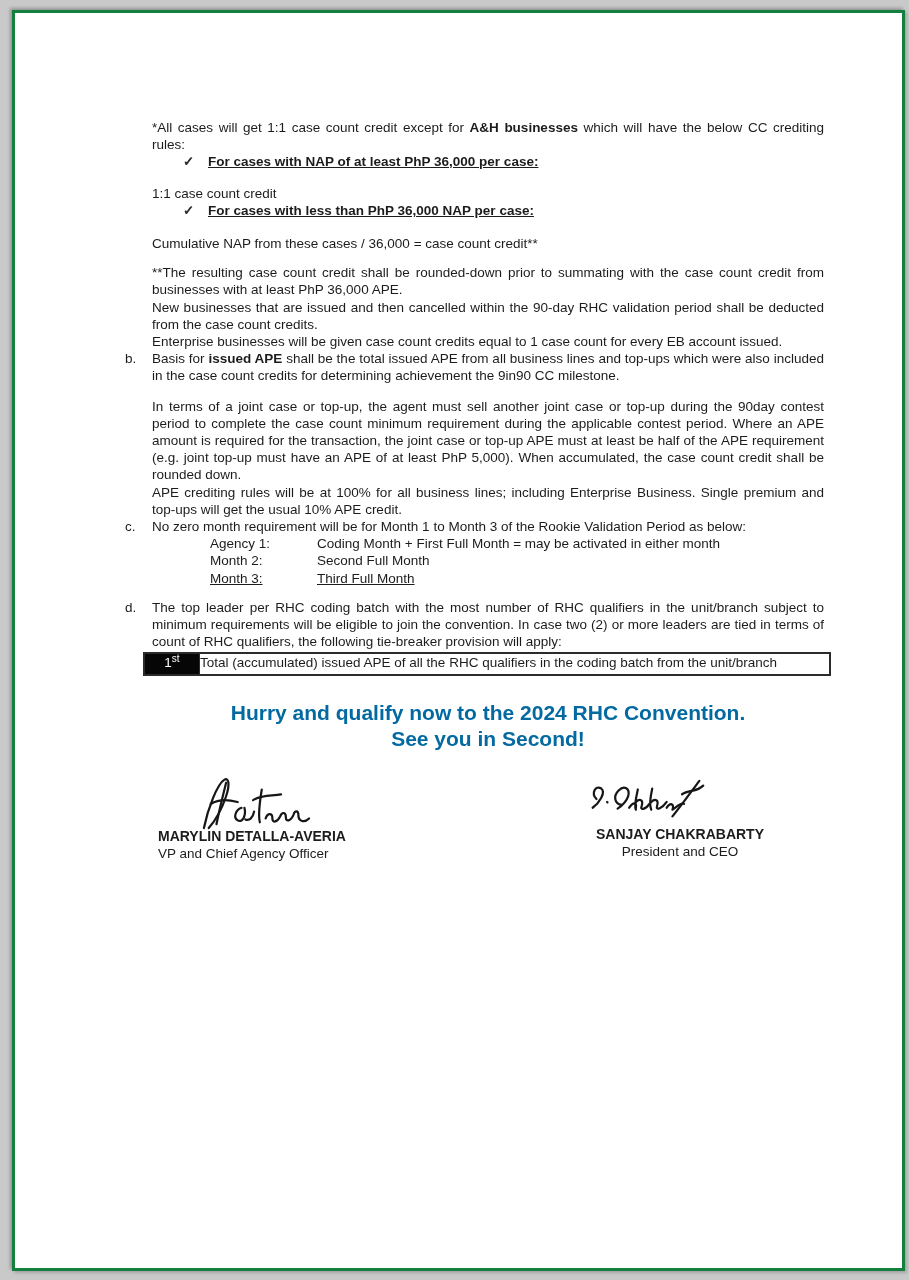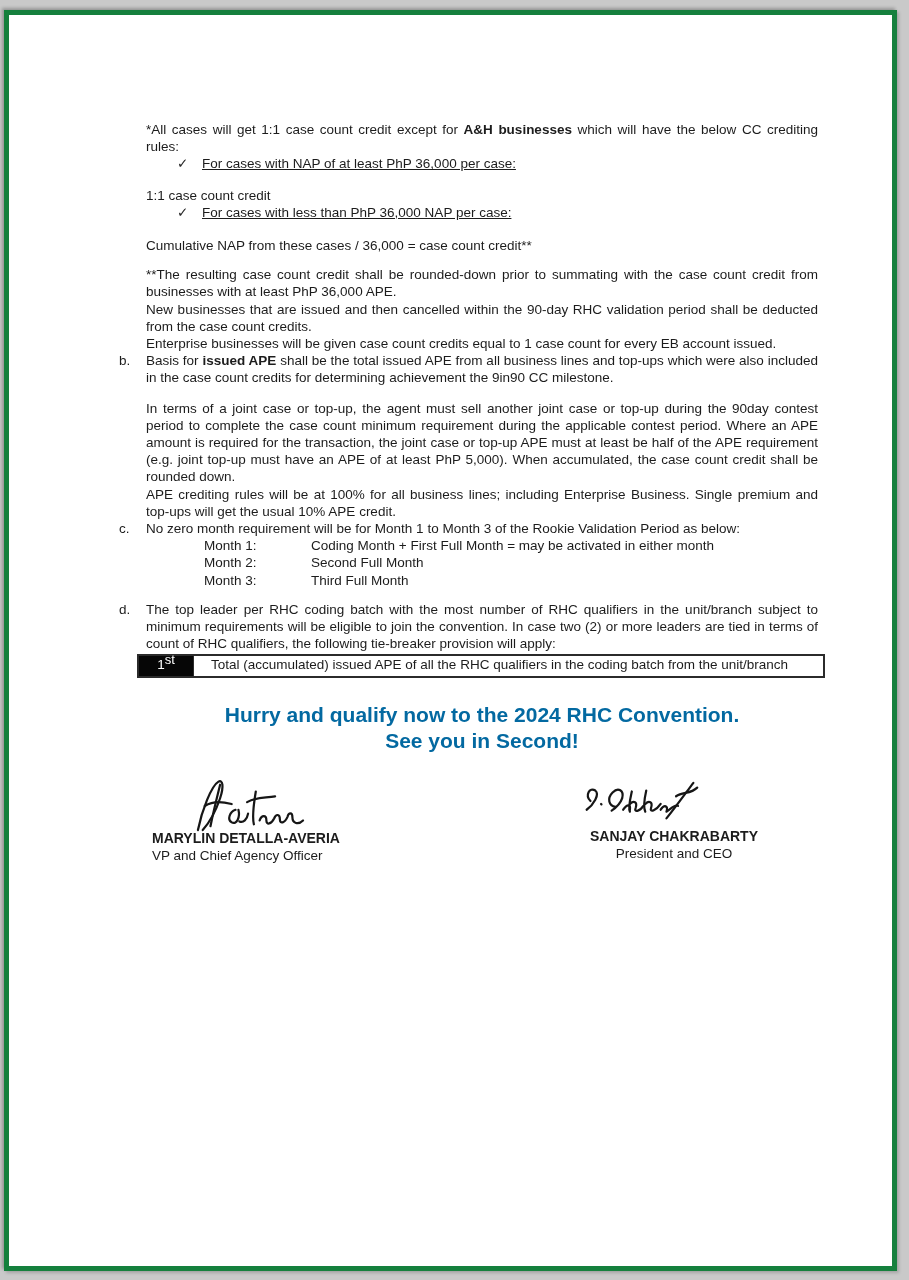--- a/index.html
+++ b/index.html
@@ -4,61 +4,61 @@
 <style>
   html,body { margin:0; padding:0; }
   body {
     width:909px; height:1280px;
     background:#c9c9c9;
     font-family:"Liberation Sans", sans-serif;
     position:relative;
     overflow:hidden;
   }
   .page {
-    position:absolute; left:4px; top:10px;
+    position:absolute; left:12px; top:10px;
     width:893px; height:1261px;
     background:#ffffff;
-    border:5px solid #15803d;
+    border:3px solid #15803d;
     box-shadow:-2px -2px 3px rgba(0,0,0,0.25), 2px 2px 3px rgba(0,0,0,0.18);
     box-sizing:border-box;
   }
   .content {
     position:absolute; left:137px; top:106px; width:672px;
     color:#1c1c1c; font-size:13.5px; line-height:17.2px;
   }
   .content p { margin:0; text-align:justify; }
   .b { font-weight:bold; }
   .intro { margin-bottom:22px; }
-  .check-item { margin-left:31px; margin-bottom:14px; }
+  .check-item { margin-left:31px; margin-bottom:14px;font-weight:bold; }
   .check-mark { display:inline-block; width:25px; color:#2a2a2a; }
   .check-heading { text-decoration:underline; }
   .check-body { margin-left:56px; margin-bottom:15px; }
   .footnote { margin-left:56px; margin-bottom:12px; text-align:justify; }
-  .mb12 { margin-bottom:12px; }
+  .mb12 { margin-bottom:12px;text-decoration:underline; }
   .mb13 { margin-bottom:13px; }
   .mb16 { margin-bottom:16px; }
   .mb10 { margin-bottom:10px; }
   .lettered { position:relative; }
   .letter { position:absolute; left:-27px; top:0; width:24px; }
   .month-row { display:flex; margin-left:58px; }
   .month-label { flex:0 0 107px; }
   .tb-table {
     border-collapse:collapse;
     margin-left:-9px; margin-bottom:0;
     width:688px;
     border:2px solid #2b2b2b;
     font-size:13.5px; line-height:16.5px;
   }
-  .tb-table td { border:1px solid #2b2b2b; padding:1px 8px 2px 17px; vertical-align:top; }
+  .tb-table td { border:1px solid #2b2b2b; padding:1px 8px 2px 0; vertical-align:top; }
   .tb-table td.rank {
     background:#060606; color:#ffffff;
     width:50px; text-align:center; padding:1px 2px;
   }
   .tb-table td.desc { text-align:justify; }
-  sup { font-size:13px; vertical-align:super; line-height:0; }
+  sup { font-size:10px; vertical-align:super; line-height:0; }
   .headline {
     margin-top:24px; margin-bottom:24px;
     text-align:center; font-weight:bold;
     font-size:21px; line-height:26px;
     color:#0369a1;
   }
   .sig-area { position:relative; height:120px; }
   .sig-block { position:absolute; top:0; }
   .sig-left { left:6px; width:230px; }
   .sig-right { left:428px; width:200px; text-align:center; }
@@ -100,21 +100,21 @@
     </div>
 
     <p class="mb10">In terms of a joint case or top-up, the agent must sell another joint case or top-up during the 90day contest period to complete the case count minimum requirement during the applicable contest period. Where an APE amount is required for the transaction, the joint case or top-up APE must at least be half of the APE requirement (e.g. joint top-up must have an APE of at least PhP 5,000). When accumulated, the case count credit shall be rounded down.</p>
 
     <p class="mb10">APE crediting rules will be at 100% for all business lines; including Enterprise Business. Single premium and top-ups will get the usual 10% APE credit.</p>
 
     <div class="lettered">
       <span class="letter">c.</span>
       <p style="text-align:left;">No zero month requirement will be for Month 1 to Month 3 of the Rookie Validation Period as below:</p>
       <div class="month-row">
-        <span class="month-label">Month 1:</span>
+        <span class="month-label">Agency 1:</span>
         <span>Coding Month + First Full Month = may be activated in either month</span>
       </div>
       <div class="month-row">
         <span class="month-label">Month 2:</span>
         <span>Second Full Month</span>
       </div>
       <div class="month-row mb12">
         <span class="month-label">Month 3:</span>
         <span>Third Full Month</span>
       </div>

